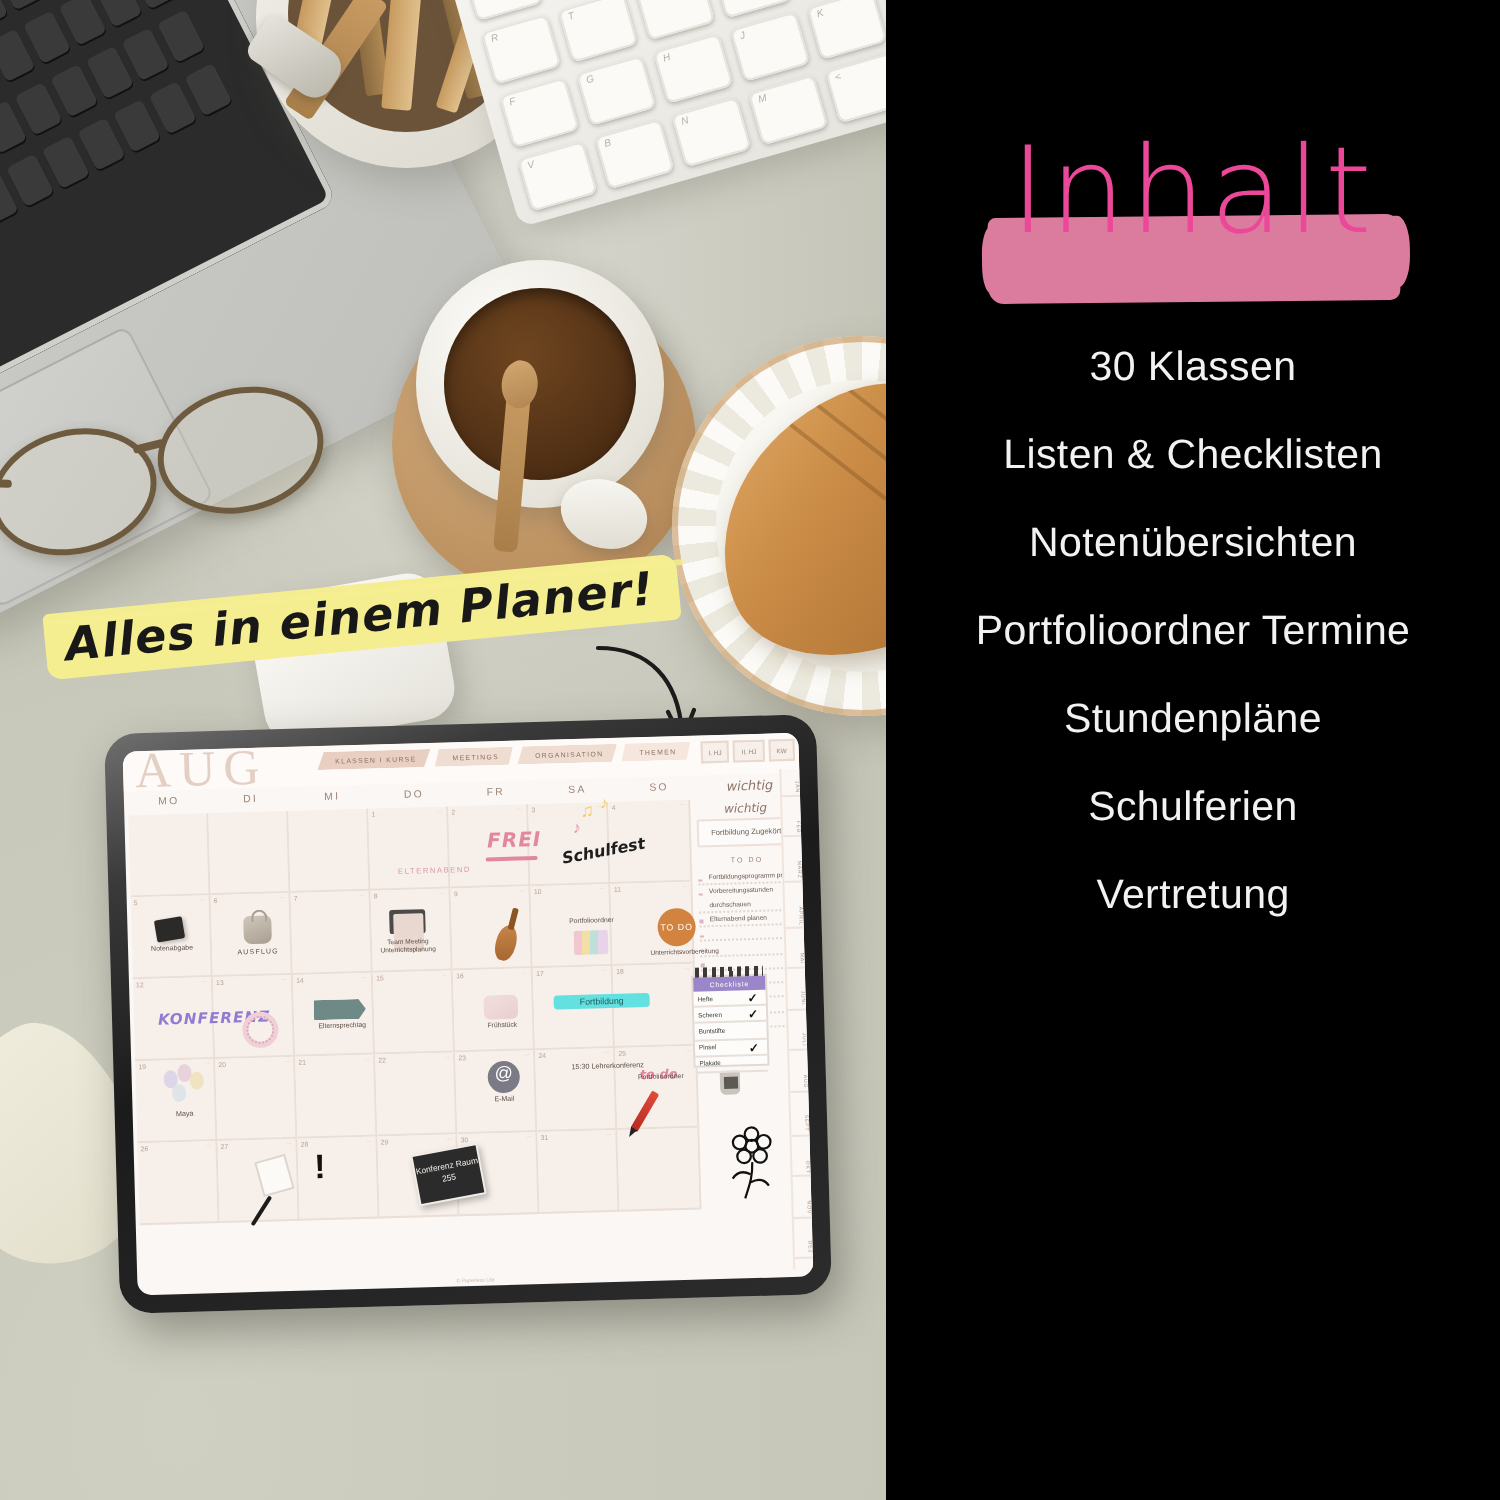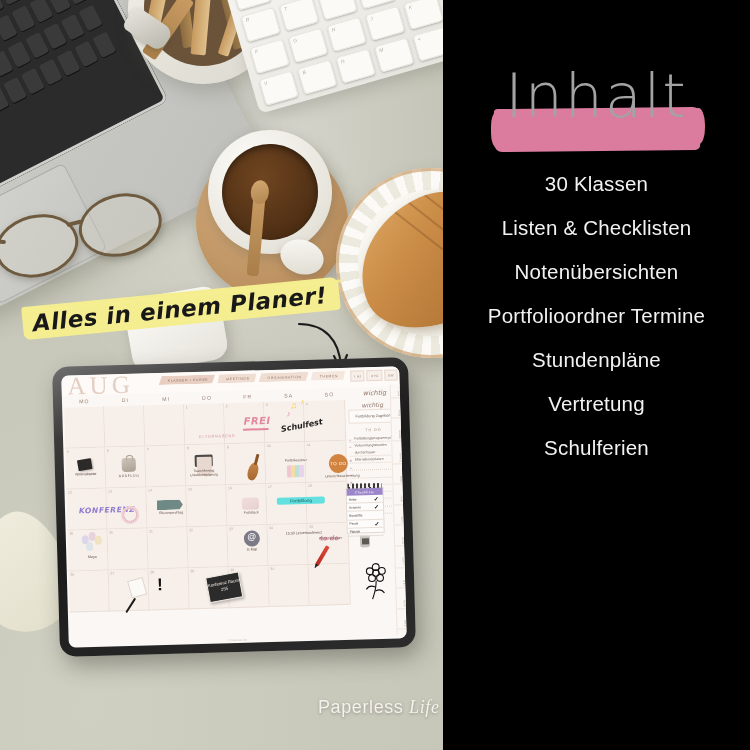--- a/index.html
+++ b/index.html
@@ -364,21 +364,21 @@
     content:"";position:absolute;left:-3px;top:4px;width:12px;height:34px;
     background:#db7c9f;border-radius:40% 0 0 40%;
   }
   .title-hl::after{
     content:"";position:absolute;right:-5px;top:1px;width:14px;height:36px;
     background:#db7c9f;border-radius:0 45% 45% 0;
   }
   .title{
     position:relative;z-index:2;
     font-family:"DejaVu Sans",sans-serif;
-    font-weight:300;font-size:60px;color:#a3a3a3;letter-spacing:2px;line-height:1;
+    font-weight:300;font-size:60px;color:#ec4899;letter-spacing:2px;line-height:1;
     padding-top:4px;
   }
   .list{margin-top:20px;text-align:center;}
   .list-item{
     font-size:20.5px;color:#f2f2f2;letter-spacing:.2px;
     line-height:1;margin-bottom:23.5px;white-space:nowrap;
   }
   .list-last{
     margin-top:14px;text-align:center;
     font-family:"DejaVu Sans",sans-serif;font-style:italic;font-weight:700;
@@ -811,35 +811,31 @@
                   <ellipse cx="9" cy="8" rx="3.4" ry="3.4"></ellipse>
                   <path d="M15 18 C15 26, 13 30, 11 36"></path>
                   <path d="M14 24 C10 22, 7 23, 5 26"></path>
                   <path d="M14 28 C18 26, 21 27, 23 30"></path>
                 </g>
               </svg></div>
           </div>
       </div>
     </div>
 
-    <div class="brand">
-      <span>Paperless</span>
-      <em>Life</em>
-    </div>
   </div>
 
   <div class="panel">
     <div class="title-wrap">
       <div class="title-hl"></div>
       <div class="title">Inhalt</div>
     </div>
     <div class="list" id="featlist">
         <div class="list-item">30 Klassen</div>
         <div class="list-item">Listen &amp; Checklisten</div>
         <div class="list-item">Notenübersichten</div>
         <div class="list-item">Portfolioordner Termine</div>
         <div class="list-item">Stundenpläne</div>
+        <div class="list-item">Schulferien</div>
         <div class="list-item">Vertretung</div>
-        <div class="list-item">Schulferien</div>
       </div>
   </div>
 
 </div>
 
 </body></html>

